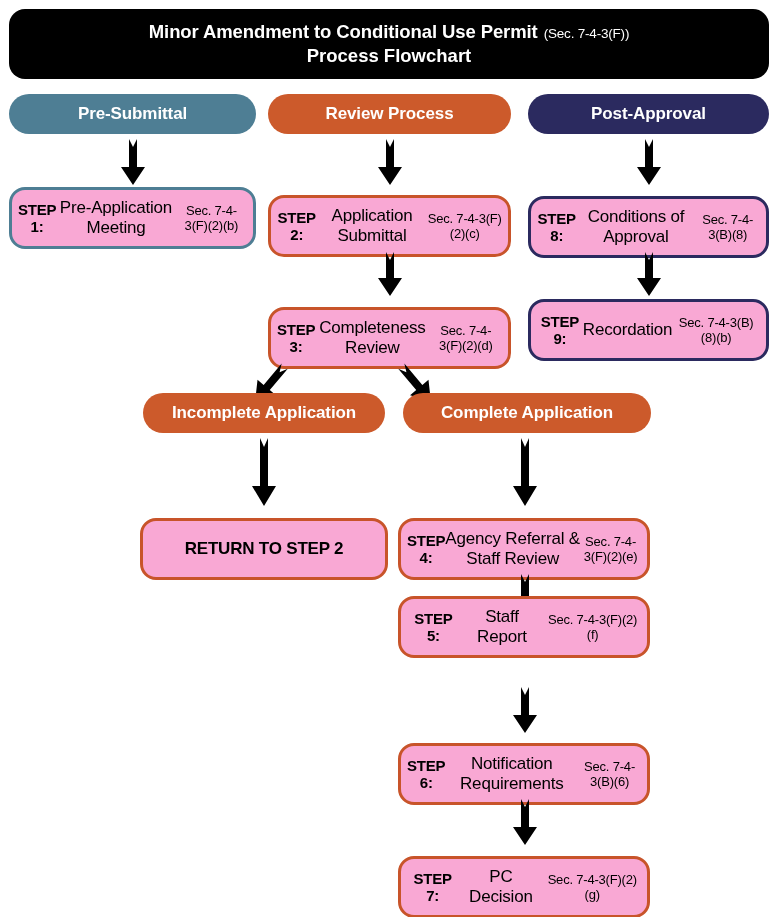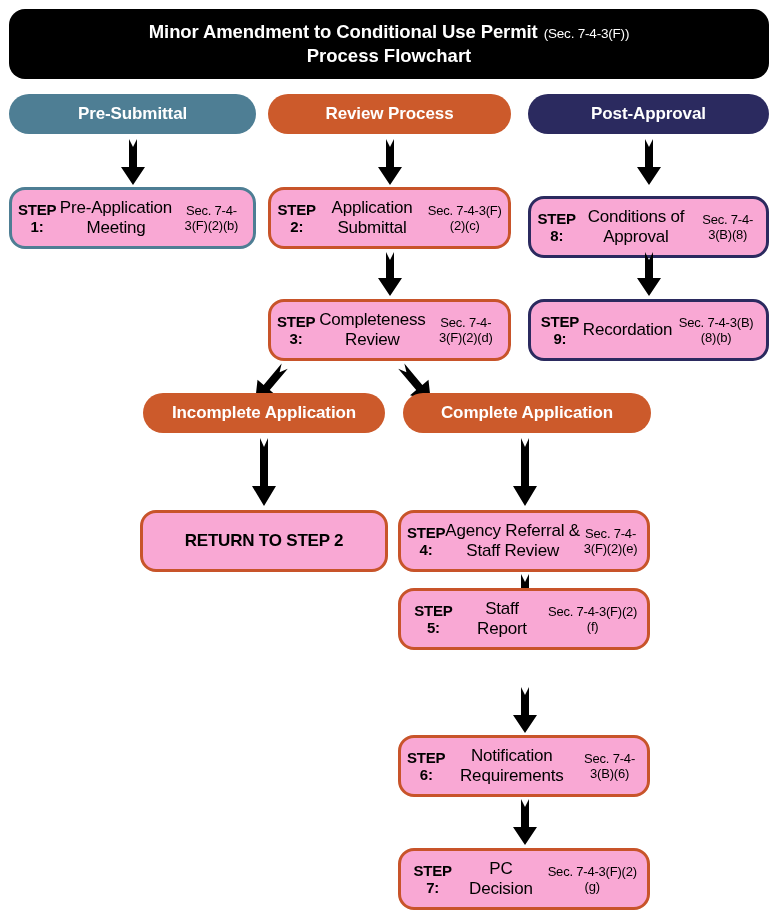--- a/index.html
+++ b/index.html
@@ -102,21 +102,21 @@
     font-size: 13px;
     font-weight: normal;
     letter-spacing: -0.2px;
   }
   .box.single-line .step-title {
     font-size: 17px;
     font-weight: bold;
   }
 
   .teal   { border-color: #4E7E94; }
-  .orange { border-color: #C8542A; }
+  .orange { border-color: #C8542A; margin-top: 8px; }
   .navy   { border-color: #2B2A5F; }
 
   .bg-teal   { background: #4E7E94; }
   .bg-orange { background: #CC5A2B; text-align: right; }
   .bg-navy   { background: #2B2A5F; }
 
   
   .arrow {
     position: absolute;
   }

